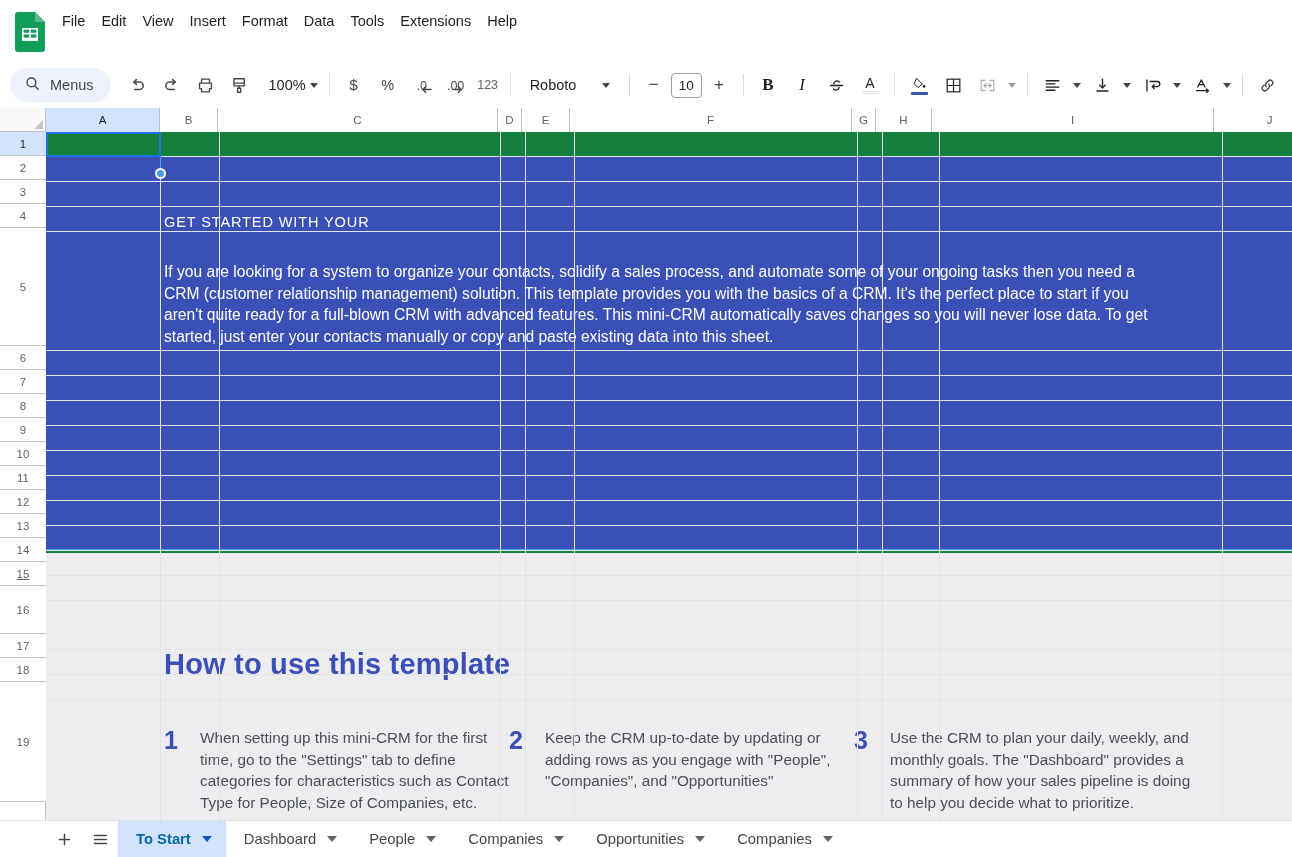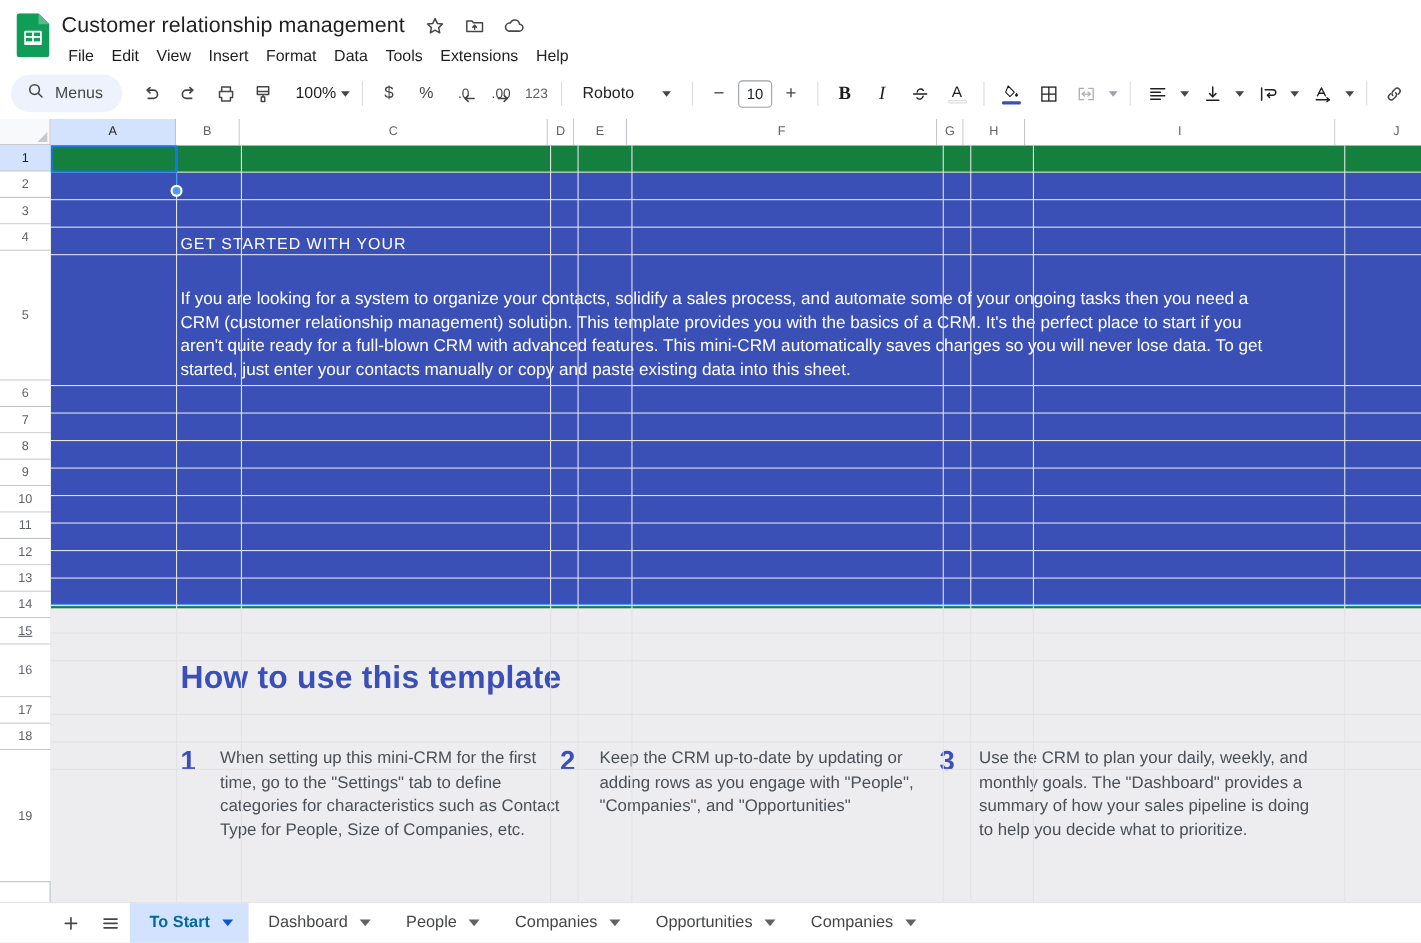--- a/index.html
+++ b/index.html
@@ -140,21 +140,21 @@
   }
   .para {
     font-size: 15.6px; line-height: 21.5px; color: #fff;
     max-width: 1005px; margin-top: 30px; font-weight: 400;
   }
 
   
   .greysec { position: absolute; left: 0; right: 0; overflow: hidden; }
   .grey-inner { padding: 46px 0 0 118px; }
   .h2 {
-    font-size: 29px; line-height: 34px; font-weight: 700; letter-spacing: .2px;
+    font-size: 29px; line-height: 34px; font-weight: 700; letter-spacing: .2px; margin-top: 48px;
   }
   .steps { display: flex; margin-top: 46px; gap: 0; }
   .step { display: flex; gap: 14px; width: 345px; flex: 0 0 auto; }
   .step-num { font-size: 25px; font-weight: 700; line-height: 26px; flex: 0 0 auto; width: 22px; }
   .step-txt { font-size: 15.3px; line-height: 21.5px; color: #4a4f55; }
 
   
   .selcell { position: absolute; border: 2px solid #1a73e8; box-sizing: border-box; z-index: 8; pointer-events: none; }
   .selhandle {
     position: absolute; width: 11px; height: 11px; border-radius: 50%;
@@ -191,41 +191,20 @@
         <path d="M3 0h17l10 10v27a3 3 0 0 1-3 3H3a3 3 0 0 1-3-3V3a3 3 0 0 1 3-3z" fill="#0f9d58"></path>
         <path d="M20 0l10 10H20z" fill="#57bb8a"></path>
         <rect x="7" y="16" width="16" height="13" rx="1" fill="#fff"></rect>
         <rect x="8.6" y="17.6" width="5.6" height="3.2" fill="#0f9d58"></rect>
         <rect x="15.8" y="17.6" width="5.6" height="3.2" fill="#0f9d58"></rect>
         <rect x="8.6" y="22.4" width="5.6" height="3.2" fill="#0f9d58"></rect>
         <rect x="15.8" y="22.4" width="5.6" height="3.2" fill="#0f9d58"></rect>
       </svg>
     </div>
     <div class="title-col">
-      <div class="title-row">
-        <span class="doc-title">Customer relationship management</span>
-        <span class="title-icons">
-          <span class="ticon">
-            <svg width="19" height="19" viewBox="0 0 24 24" fill="none" stroke="#444746" stroke-width="1.7" stroke-linejoin="round">
-              <path d="M12 3.6l2.6 5.6 6 .7-4.4 4.1 1.2 6-5.4-3-5.4 3 1.2-6L3.4 9.9l6-.7z"></path>
-            </svg>
-          </span>
-          <span class="ticon">
-            <svg width="19" height="19" viewBox="0 0 24 24" fill="none" stroke="#444746" stroke-width="1.7" stroke-linejoin="round">
-              <path d="M3 6.5h6l1.6 2H21v10H3z"></path>
-              <path d="M12 11.3v4.6M9.9 13.7l2.1-2.4 2.1 2.4" stroke-linecap="round"></path>
-            </svg>
-          </span>
-          <span class="ticon">
-            <svg width="21" height="21" viewBox="0 0 24 24" fill="none" stroke="#444746" stroke-width="1.6" stroke-linejoin="round">
-              <path d="M6.6 17.5h10.6a3.6 3.6 0 0 0 .3-7.2 5 5 0 0 0-9.6-1.2A3.9 3.9 0 0 0 6.6 17.5z"></path>
-            </svg>
-          </span>
-        </span>
-      </div>
       <div class="menubar">
         <span class="menu-item">File</span>
         <span class="menu-item">Edit</span>
         <span class="menu-item">View</span>
         <span class="menu-item">Insert</span>
         <span class="menu-item">Format</span>
         <span class="menu-item">Data</span>
         <span class="menu-item">Tools</span>
         <span class="menu-item">Extensions</span>
         <span class="menu-item">Help</span>

